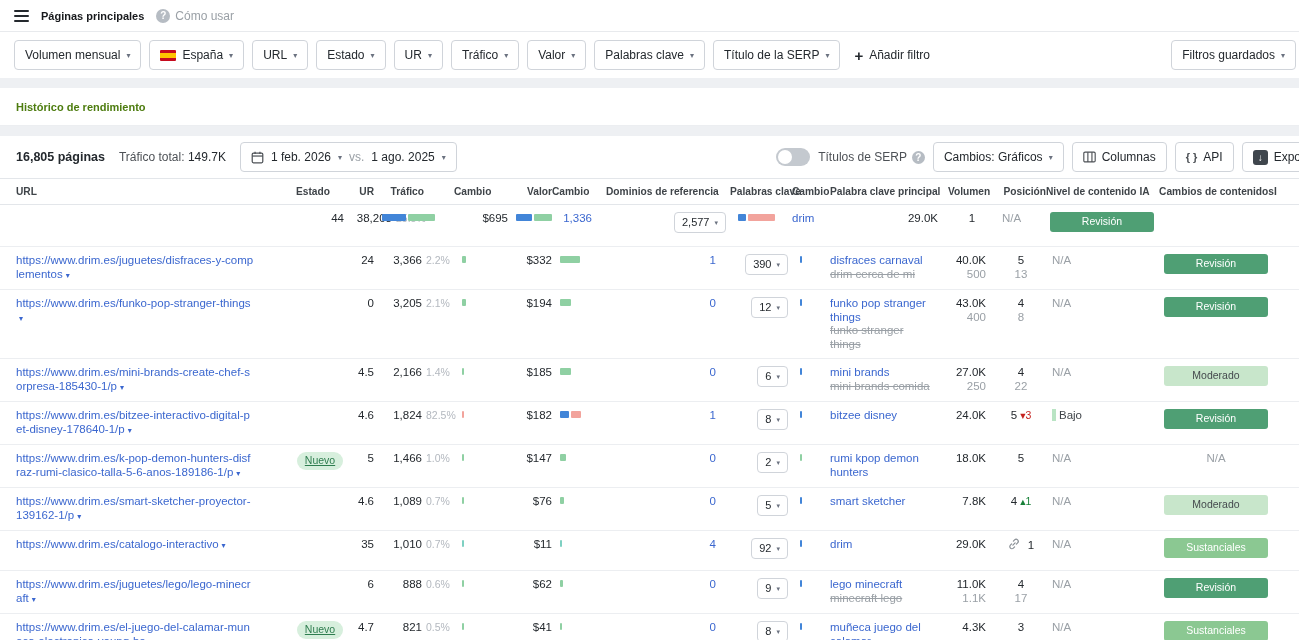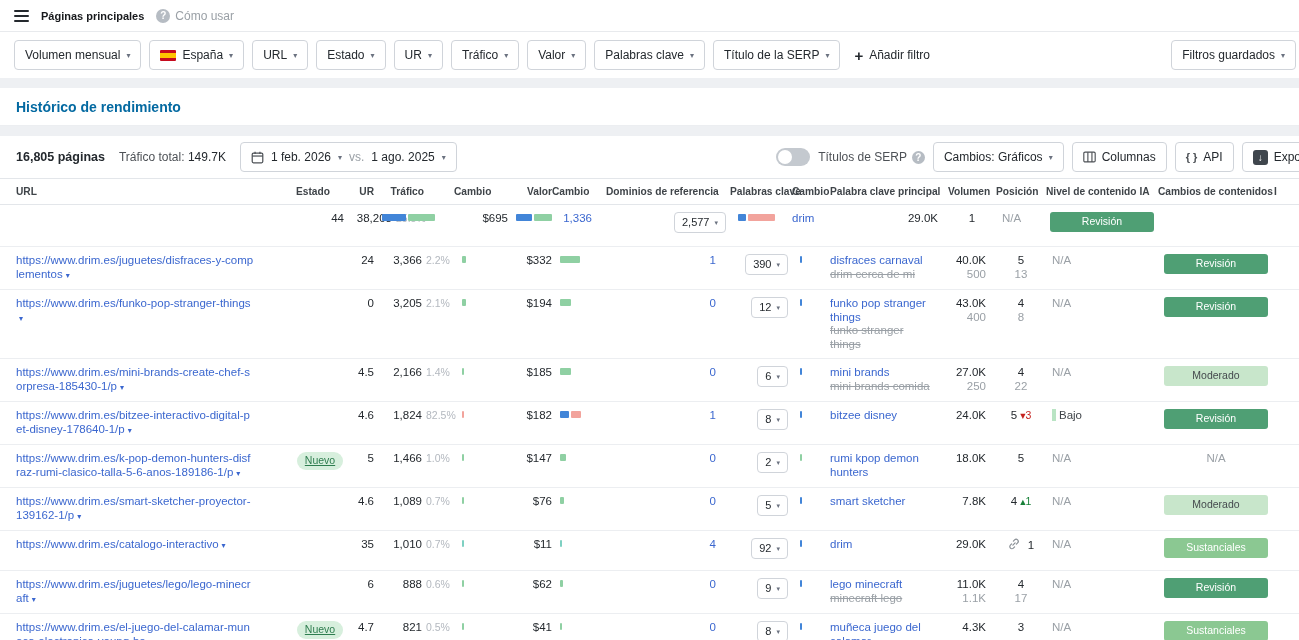--- a/index.html
+++ b/index.html
@@ -24,21 +24,21 @@
   .caret { font-size:8px; color:#6b7280; margin-top:1px; }
   .flag { width:16px; height:11px; border-radius:1px; display:inline-block;
     background:linear-gradient(180deg,#c60b1e 0 25%,#ffc400 25% 75%,#c60b1e 75% 100%); }
   .add-filter { border:none; background:none; height:30px; display:inline-flex; align-items:center;
     gap:6px; font-size:12px; color:#24292e; cursor:pointer; padding:0 6px; font-family:inherit; }
   .plus { font-size:15px; font-weight:bold; }
   .spacer { flex:1; }
 
   .strip { height:10px; background:#eef0f3; }
   .card-title { height:38px; display:flex; align-items:center; padding:0 16px;
-    font-size:14px; font-weight:bold; color:#0369a1; border-bottom:1px solid #eceef1; }
+    font-size:11px; font-weight:bold; color:#4d7c0f; border-bottom:1px solid #eceef1; }
 
   
   .toolbar { height:42px; display:flex; align-items:center; gap:14px; padding:0 0 0 16px; width:1312px; }
   .pages-count { font-size:12.5px; font-weight:bold; }
   .traffic-total { font-size:12px; color:#4d5156; }
   .traffic-total b { color:#24292e; font-weight:normal; }
   .datebox { display:inline-flex; align-items:center; gap:7px; height:30px; padding:0 10px;
     border:1px solid #d0d4da; border-radius:4px; font-size:12px; cursor:pointer; background:#fff; }
   .vs { color:#9aa0a6; }
   .right-tools { margin-left:auto; display:flex; align-items:center; gap:8px; }
@@ -55,21 +55,21 @@
     grid-template-columns:296px 48px 30px 80px 54px 44px 54px 124px 62px 38px 118px 48px 50px 112px 116px 40px;
     width:1314px; }
   .thead { border-top:1px solid #e3e6ea; border-bottom:1px solid #e3e6ea; }
   .th { font-size:10.2px; font-weight:bold; color:#3f4449; padding:7px 0; white-space:nowrap; cursor:pointer; }
   .th.c0 { padding-left:16px; }
   .th.right { text-align:right; }
   .th.c3 { text-align:right; padding-right:30px; }
   .th.c7 { padding-right:12px; }
   .th.c8 { padding-right:8px; }
   .th.c11 { padding-right:10px; }
-  .th.center { text-align:left; }
+  .th.center { text-align:right; }
 
   .row { border-bottom:1px solid #eceef1; min-height:40px; }
   .row:nth-child(1) { min-height:42px; }
   .row:nth-child(3) { min-height:58px; }
   .td { padding:7px 0; font-size:11.5px; line-height:13.5px; }
   .td.c0 { padding-left:16px; }
   .url { color:#3b67cf; text-decoration:none; display:inline-block; max-width:238px;
     word-break:break-all; cursor:pointer; }
   .url .caret { color:#3b67cf; font-size:8px; margin-left:3px; }
   .estado-td { text-align:center; }

